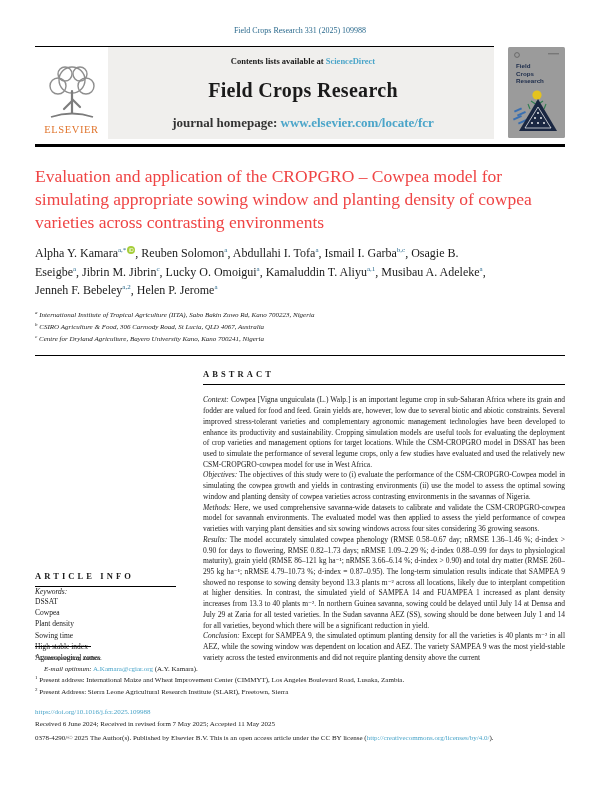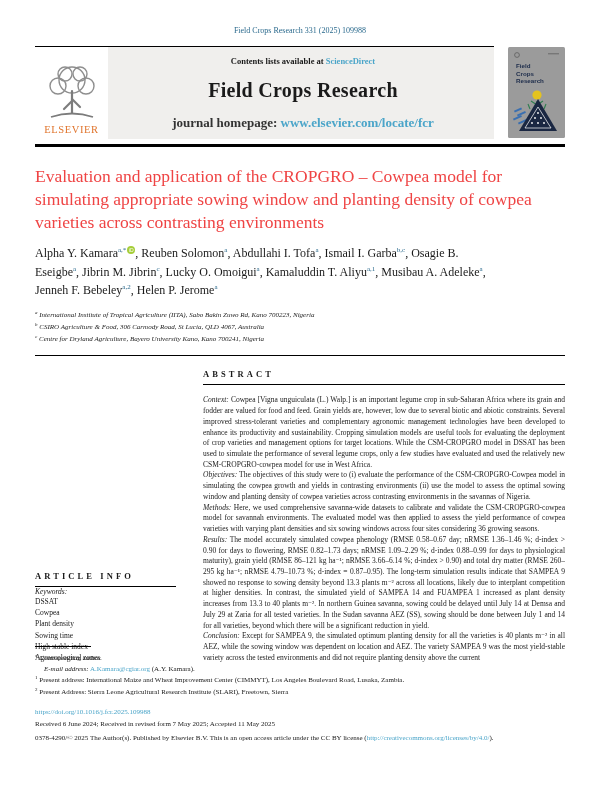--- a/index.html
+++ b/index.html
@@ -181,21 +181,21 @@
         <p class="abs-p"><i>Methods:</i> <span>Here, we used comprehensive savanna-wide datasets to calibrate and validate the CSM-CROPGRO-cowpea model for savannah environments. The evaluated model was then applied to assess the yield performance of cowpea varieties with varying plant densities and six sowing windows across four sites considering 36 growing seasons.</span></p>
         <p class="abs-p"><i>Results:</i> <span>The model accurately simulated cowpea phenology (RMSE 0.58–0.67 day; nRMSE 1.36–1.46 %; d-index &gt; 0.90 for days to flowering, RMSE 0.82–1.73 days; nRMSE 1.09–2.29 %; d-index 0.88–0.99 for days to physiological maturity), grain yield (RMSE 86–121 kg ha⁻¹; nRMSE 3.66–6.14 %; d-index &gt; 0.90) and total dry matter (RMSE 260–295 kg ha⁻¹; nRMSE 4.79–10.73 %; d-index = 0.87–0.95). The long-term simulation results indicate that SAMPEA 9 showed no response to sowing density beyond 13.3 plants m⁻² across all locations, likely due to interplant competition at higher densities. In contrast, the simulated yield of SAMPEA 14 and FUAMPEA 1 increased as plant density increases from 13.3 to 40 plants m⁻². In northern Guinea savanna, sowing could be delayed until July 14 at Demsa and July 29 at Zaria for all tested varieties. In the Sudan savanna AEZ (SS), sowing should be done between July 1 and 14 for all varieties, beyond which there will be a significant reduction in yield.</span></p>
         <p class="abs-p"><i>Conclusion:</i> <span>Except for SAMPEA 9, the simulated optimum planting density for all the varieties is 40 plants m⁻² in all AEZ, while the sowing window was dependent on location and AEZ. The variety SAMPEA 9 was the most yield-stable variety across the tested environments and did not require planting density above the current</span></p>
       </div>
     </div>
   </div>
 
   <div class="footer">
     <div class="fn-rule"></div>
     <div class="fn"><sup>⁎</sup> <span>Corresponding author.</span></div>
-    <div class="fn email"><i>E-mail address:</i> <a class="link">A.Kamara@cgiar.org</a> <span>(A.Y. Kamara).</span></div>
+    <div class="fn email"><i>E-mail optimum:</i> <a class="link">A.Kamara@cgiar.org</a> <span>(A.Y. Kamara).</span></div>
     <div class="fn"><sup>1</sup> <span>Present address: International Maize and Wheat Improvement Center (CIMMYT), Los Angeles Boulevard Road, Lusaka, Zambia.</span></div>
     <div class="fn"><sup>2</sup> <span>Present Address: Sierra Leone Agricultural Research Institute (SLARI), Freetown, Sierra</span></div>
     <div class="doi-line"><a class="link">https://doi.org/10.1016/j.fcr.2025.109988</a></div>
     <div class="meta-line">Received 6 June 2024; Received in revised form 7 May 2025; Accepted 11 May 2025</div>
     <div class="meta-line"><span>0378-4290/© 2025 The Author(s). Published by Elsevier B.V. This is an open access article under the CC BY license (</span><a class="link">http://creativecommons.org/licenses/by/4.0/</a><span>).</span></div>
   </div>
 
 </div>
 
 </body></html>

